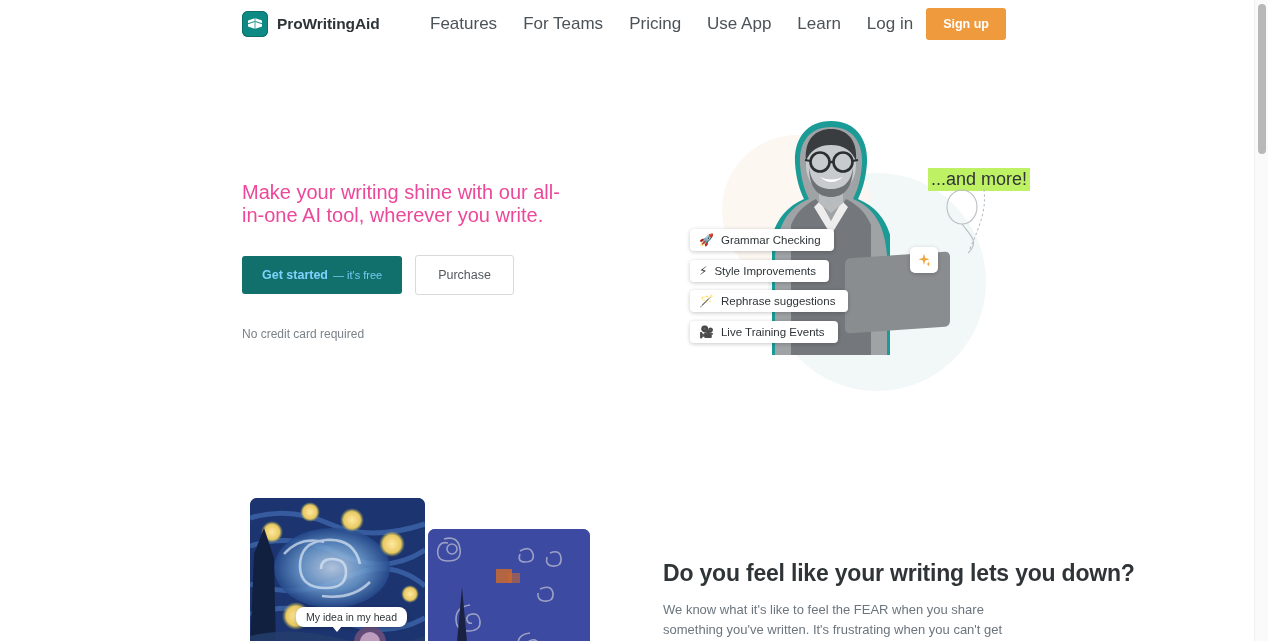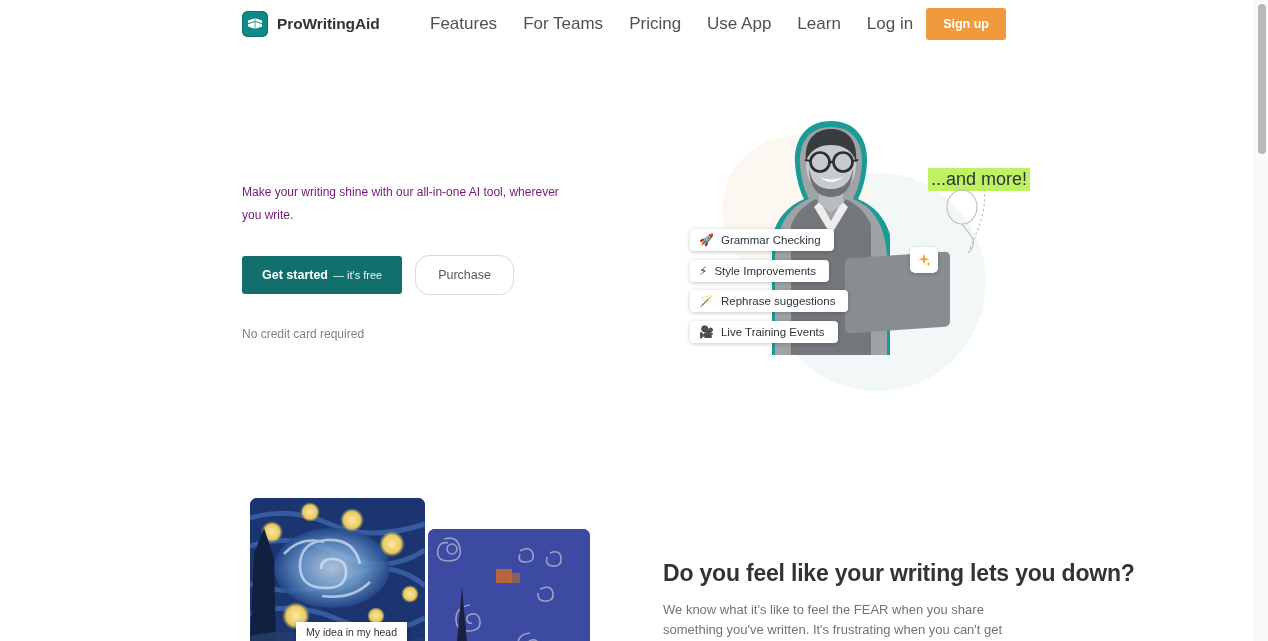--- a/index.html
+++ b/index.html
@@ -95,52 +95,52 @@
   .hero-title {
     font-size: 47px;
     line-height: 57px;
     font-weight: bold;
     color: #2f3437;
     margin: 0;
     letter-spacing: -0.8px;
   }
   .hero-sub {
     margin: 24px 8px 0 0;
-    font-size: 12px;
+    font-size: 20px;
     line-height: 23px;
-    color: #701a75;
+    color: #ec4899;
     max-width: 325px;
   }
   .cta-row {
     margin-top: 28px;
     display: flex; align-items: center; gap: 13px;
   }
   .btn-primary {
     background: #11706c;
-    color: #ffffff;
+    color: #7dd3fc;
     border: none;
     border-radius: 3px;
     padding: 12px 20px;
     font-size: 12.5px;
     font-weight: bold;
     cursor: pointer;
     white-space: nowrap;
     font-family: "Liberation Sans", sans-serif;
   }
   .btn-primary .free {
     font-weight: normal;
     font-size: 11px;
     opacity: .92;
     margin-left: 5px;
   }
   .btn-secondary {
     background: #ffffff;
     color: #53595e;
     border: 1px solid #d6dadd;
-    border-radius: 14px;
+    border-radius: 3px;
     padding: 12px 22px;
     font-size: 12.5px;
     cursor: pointer;
     white-space: nowrap;
     font-family: "Liberation Sans", sans-serif;
   }
   .no-card {
     margin-top: 32px;
     font-size: 12px;
     color: #7b8288;
@@ -240,23 +240,23 @@
     background: #1a3a7a;
   }
   .sketch-panel {
     position: absolute; left: 178px; top: 31px;
     width: 162px; height: 125px;
     border-radius: 7px;
     background: #3b4aa0;
     overflow: hidden;
   }
   .idea-label {
-    position: absolute; left: 46px; top: 124px;
-    background: #ffffff;
-    border-radius: 0;
+    position: absolute; left: 46px; top: 109px;
+    background: #ffffff;
+    border-radius: 8px;
     box-shadow: 0 1px 4px rgba(0,0,0,.25);
     padding: 4px 10px;
     font-size: 10.5px;
     color: #2f3437;
     white-space: nowrap;
     z-index: 5;
   }
   .idea-label:after {
     content: "";
     position: absolute;

